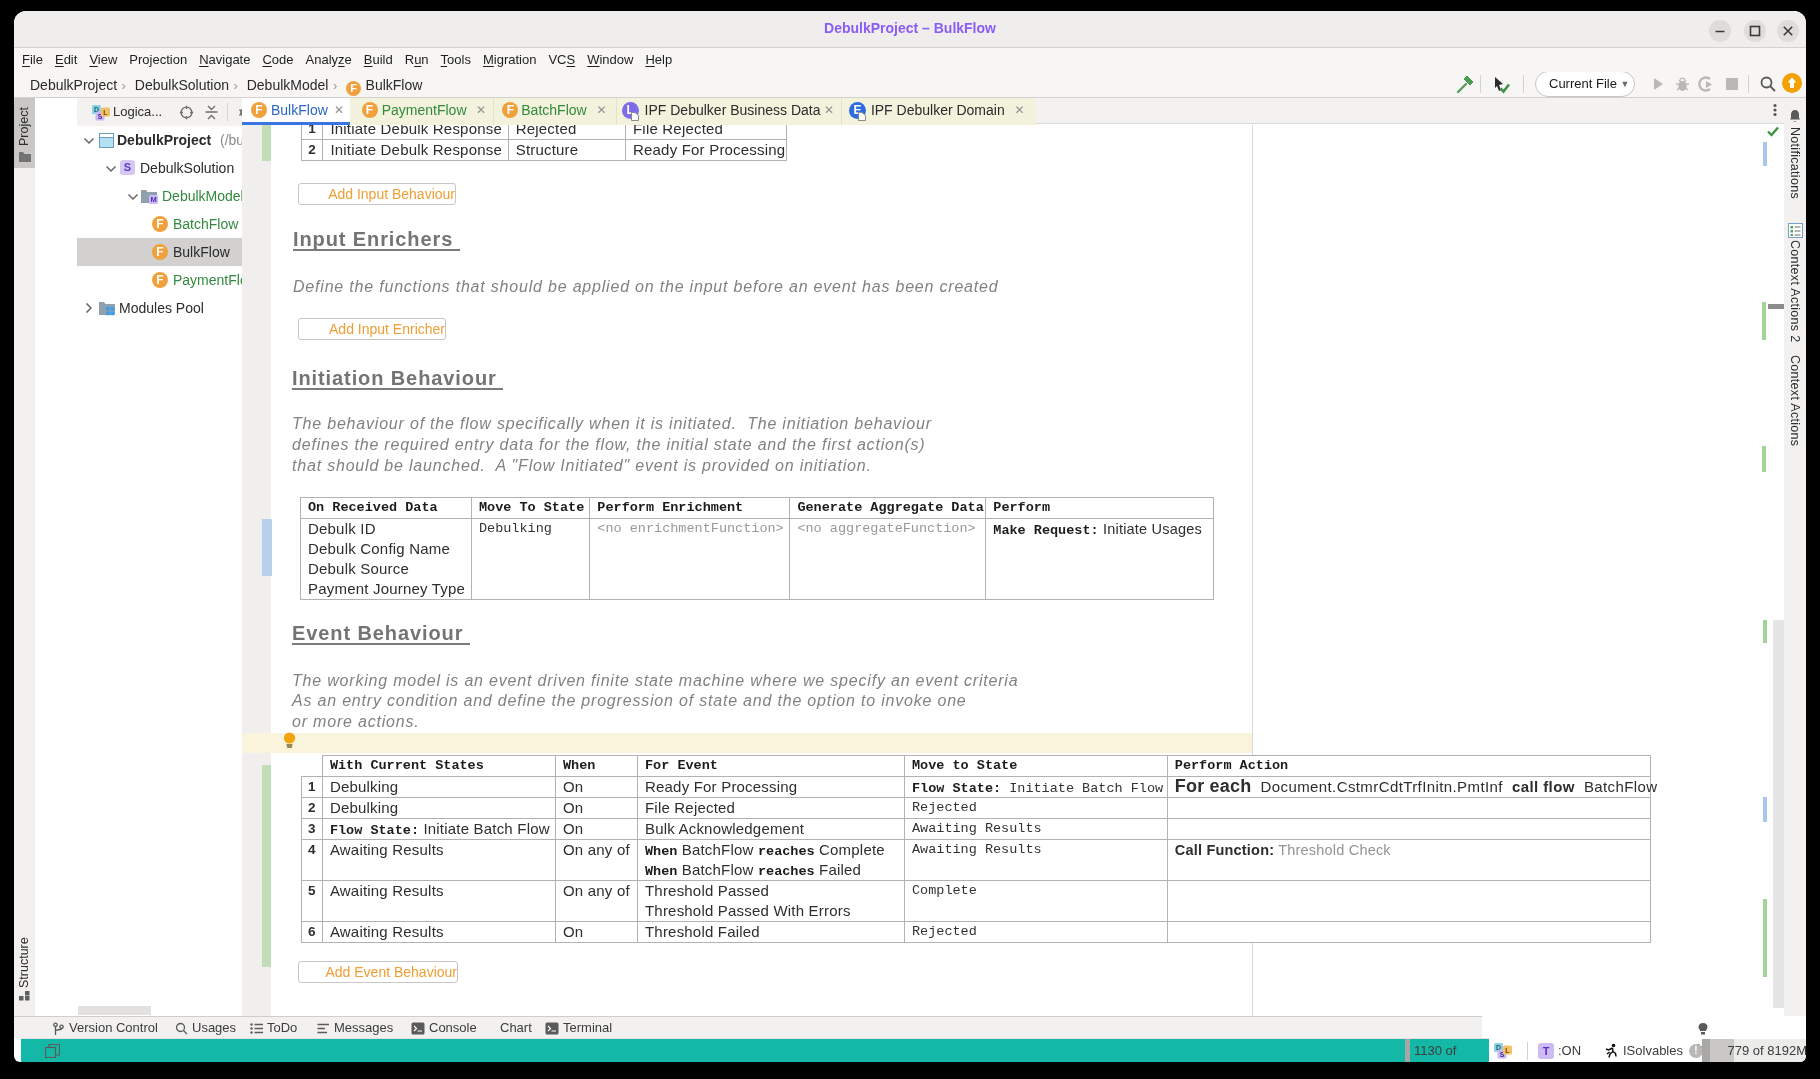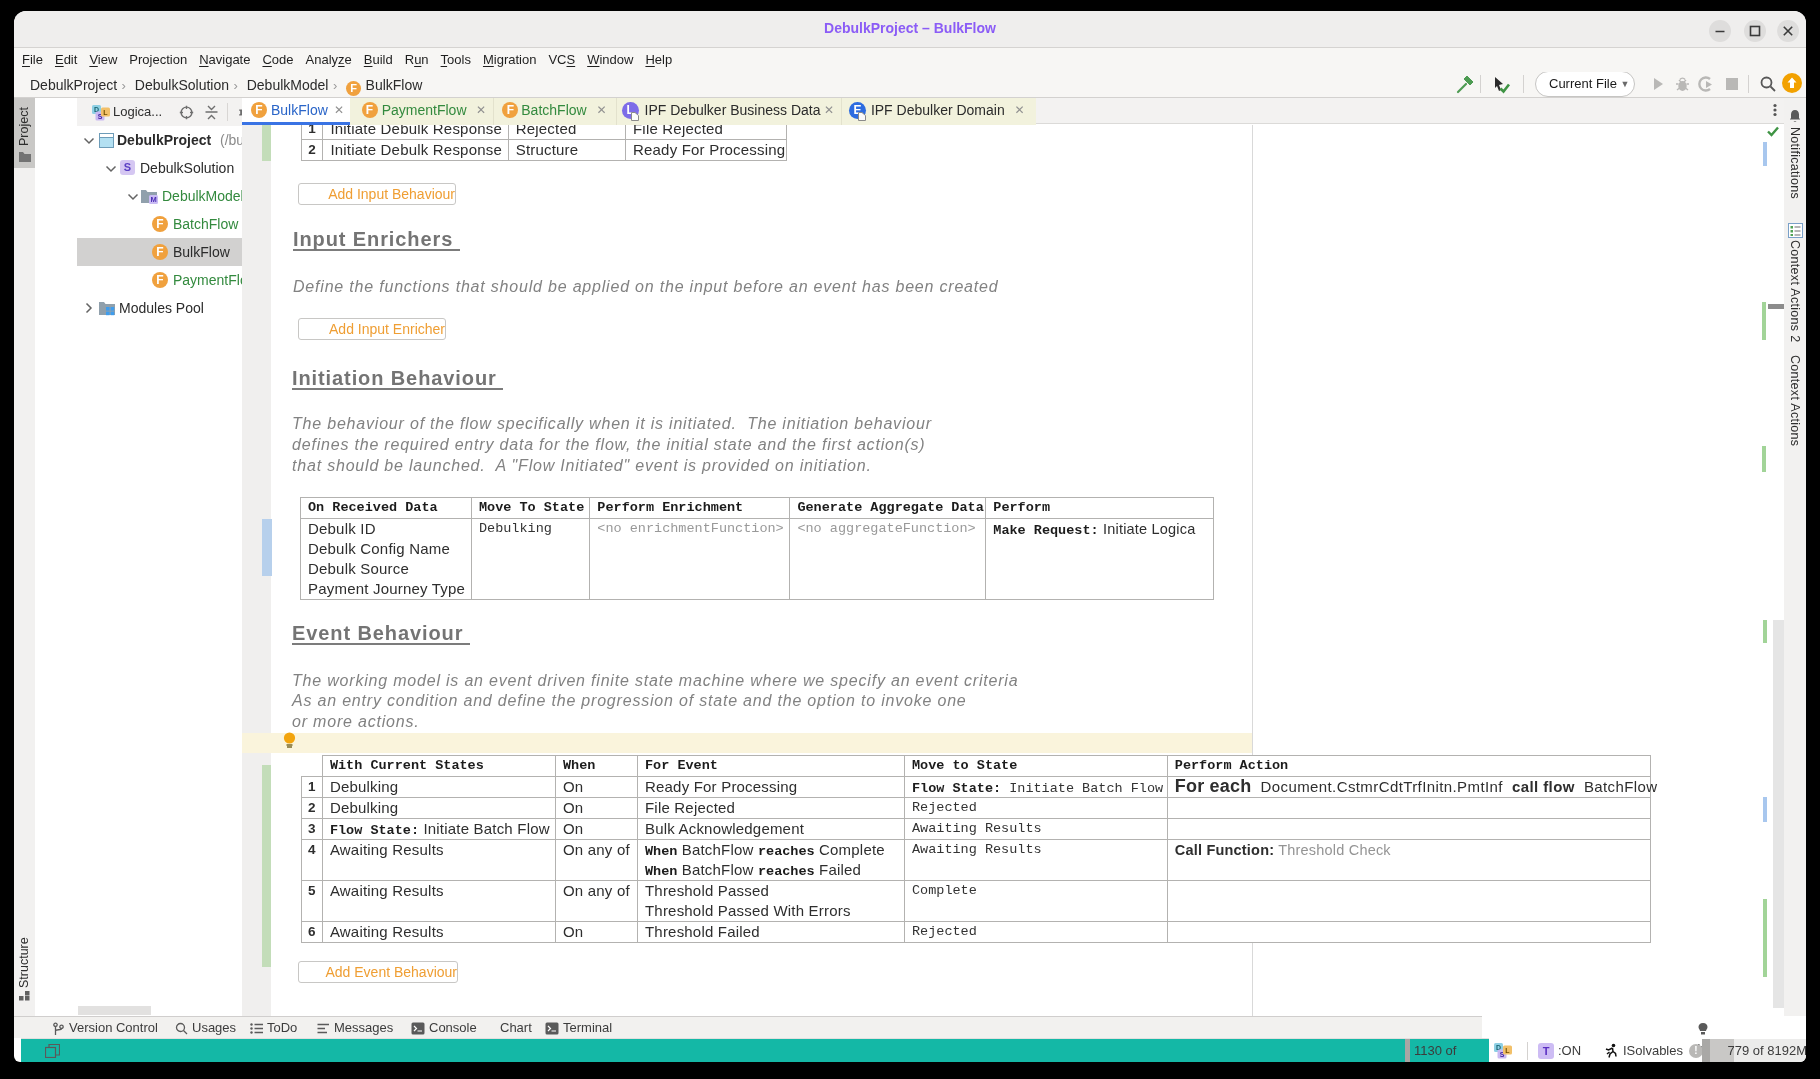--- a/index.html
+++ b/index.html
@@ -323,21 +323,21 @@
           <th class="mh" style="width:118.4px;">Move To State</th>
           <th class="mh" style="width:200px;">Perform Enrichment</th>
           <th class="mh" style="width:195.8px;">Generate Aggregate Data</th>
           <th class="mh" style="width:227.6px;">Perform</th>
         </tr>
         <tr style="height:79.3px;">
           <td style="line-height:19.9px;">Debulk ID<br>Debulk Config Name<br>Debulk Source<br>Payment Journey Type</td>
           <td class="mm" style="line-height:19.9px;">Debulking</td>
           <td class="mg" style="line-height:19.9px;">&lt;no enrichmentFunction&gt;</td>
           <td class="mg" style="line-height:19.9px;">&lt;no aggregateFunction&gt;</td>
-          <td style="line-height:19.9px;"><span class="mh">Make Request:</span> <span style="font-size:14.5px;">Initiate Logica</span></td>
+          <td style="line-height:19.9px;"><span class="mh">Make Request:</span> <span style="font-size:14.5px;">Initiate Usages</span></td>
         </tr>
       </tbody>
         </table>
       <div class="h" style="left:50px; top:498px;">Event Behaviour&nbsp;</div>
       <div class="it" style="left:50px; top:545.5px;">The working model is an event driven finite state machine where we specify an event criteria
 As an entry condition and define the progression of state and the option to invoke one
 or more actions.</div>
 
       <table class="dtab" style="left:59px; top:629.5px; width:1350px;">
         <tbody>

